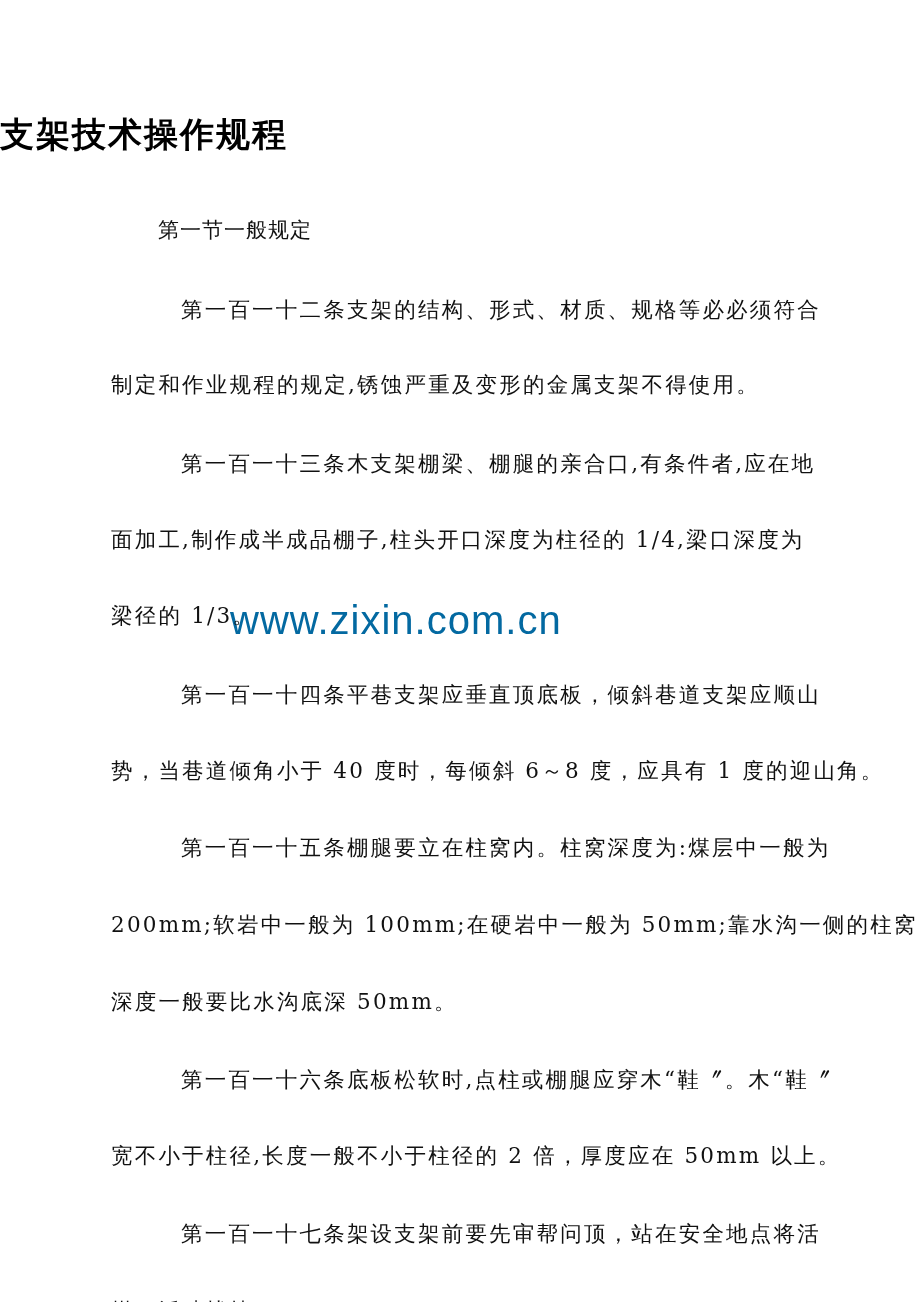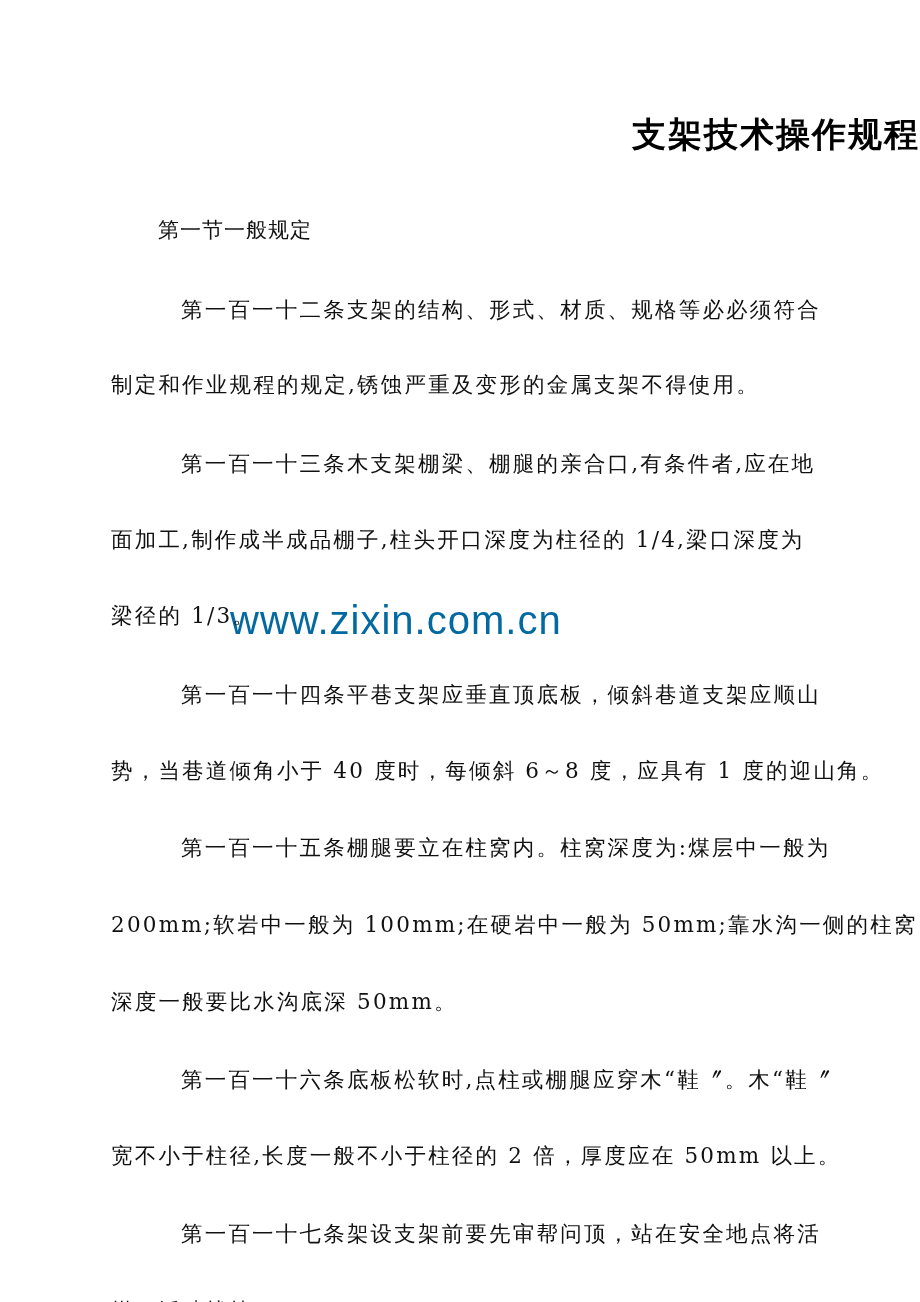--- a/index.html
+++ b/index.html
@@ -1,19 +1,19 @@
 <!DOCTYPE html>
 <html><head>
 <meta charset="utf-8">
 <style>
   html, body { margin: 0; padding: 0; background: #ffffff; }
   body { width: 920px; height: 1302px; position: relative; overflow: hidden;
          font-family: "DejaVu Serif", "Liberation Serif", serif; color: #111111; }
   .page { position: absolute; left: 0; top: 0; width: 920px; height: 1302px; }
-  .title { position: absolute; left: 0; width: 920px; top: 112px; text-align: right;
+  .title { position: absolute; left: 0; width: 920px; top: 112px; text-align: left;
            font-family: "DejaVu Sans", "Liberation Sans", sans-serif;
            font-size: 34px; font-weight: bold; letter-spacing: 2px; color: #000; }
   .section { position: absolute; left: 158px; top: 170px; font-size: 21px; letter-spacing: 1px; }
   .line { position: absolute; left: 111px; font-size: 21.5px; white-space: nowrap; letter-spacing: 2.2px; }
   .line.indent { left: 181px; }
   .watermark { position: absolute; left: 230px; top: 598px; font-family: "Liberation Sans", sans-serif;
                font-size: 40px; color: #0369a1; letter-spacing: 1px; z-index: 0; }
   .text { position: relative; z-index: 1; }
 </style>
 </head>

